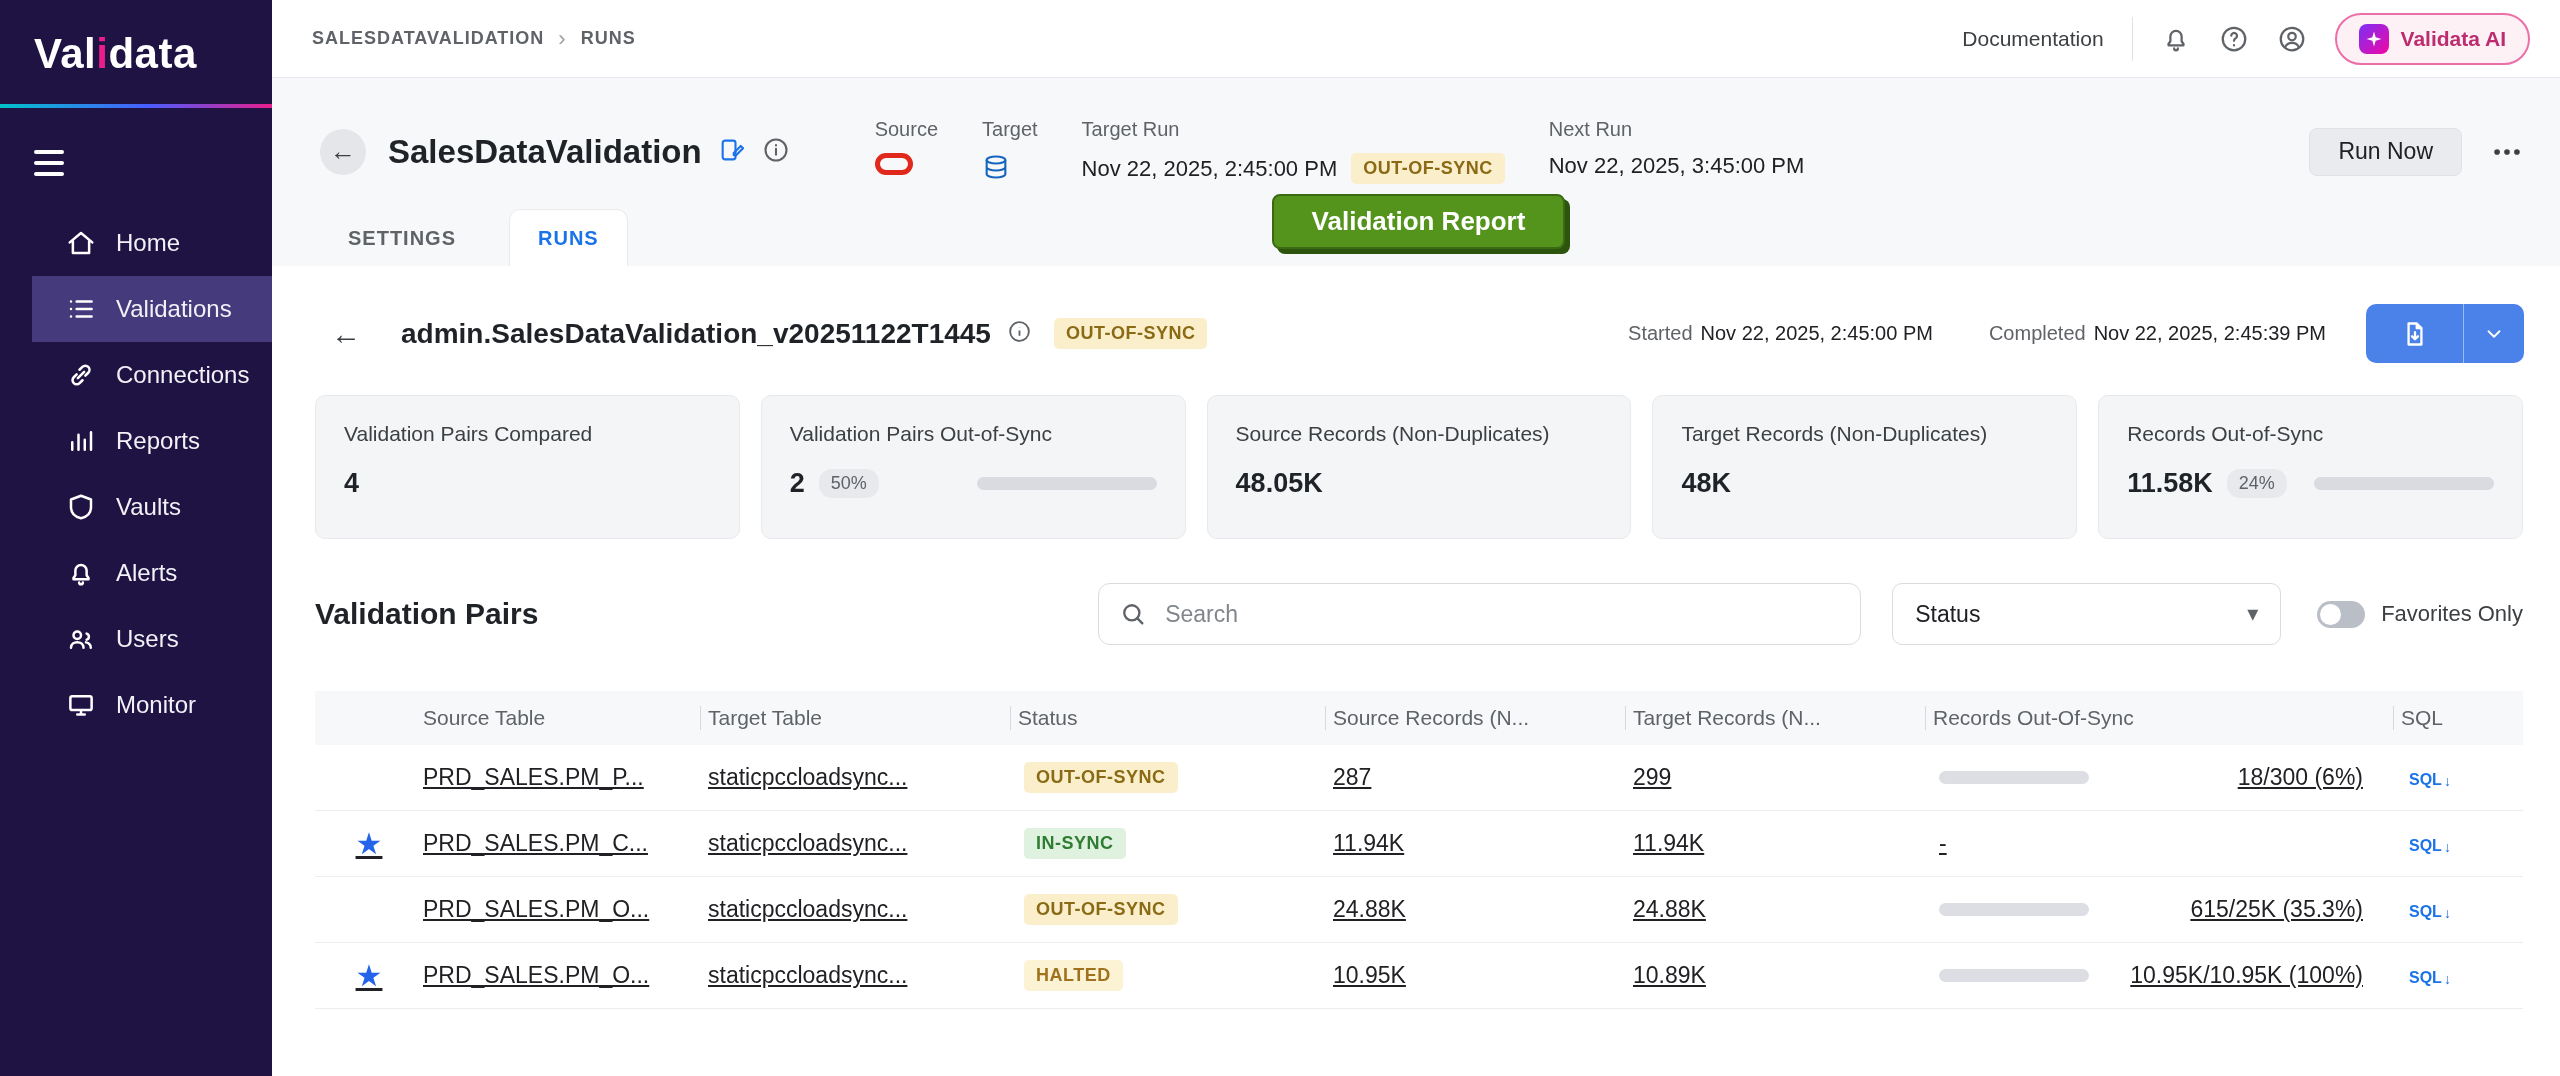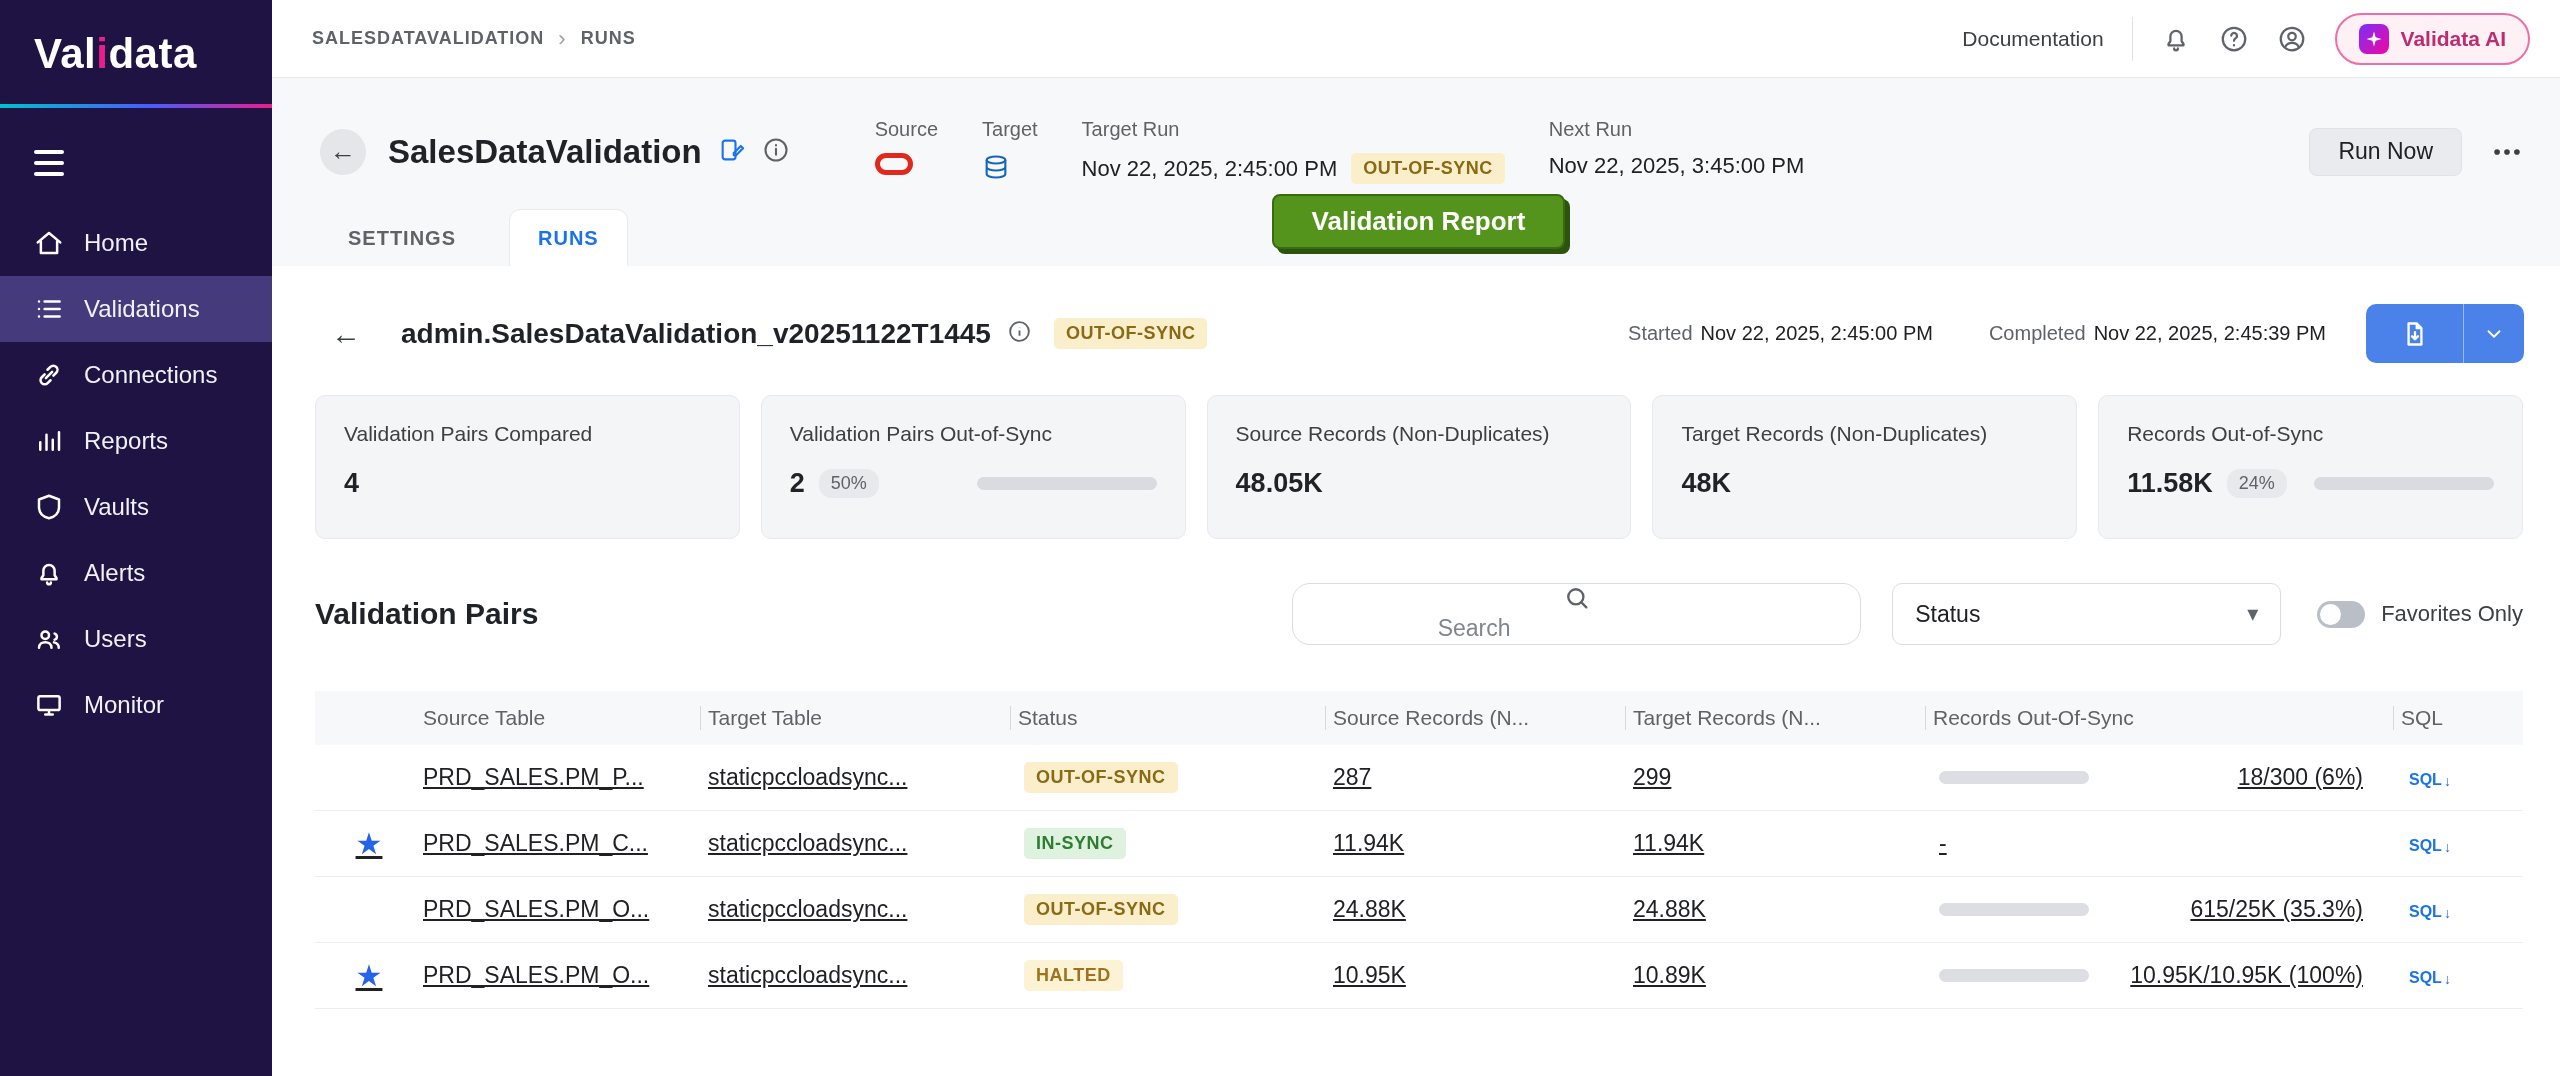--- a/index.html
+++ b/index.html
@@ -9,21 +9,21 @@
 
   
   .sidebar { width:272px; min-width:272px; background:#1e1343; height:100%; position:relative; }
   .logo-wrap { padding:30px 0 26px 34px; }
   .logo { font-size:42px; font-weight:bold; color:#fff; letter-spacing:.5px; }
   .logo .accent { color:#e91e8c; }
   .logo-underline { height:4px; width:100%;
     background:linear-gradient(90deg,#00c2cb 0%, #4a5cff 55%, #e91e8c 100%); }
   .hamburger { margin:42px 0 34px 34px; width:30px; cursor:pointer; }
   .hamburger .bar { height:4px; background:#fff; border-radius:2px; margin-bottom:7px; }
-  .nav { margin-top:28px; }
+  .nav { margin-top:28px;padding-left:32px; }
   .nav-item { display:flex; align-items:center; gap:20px; height:66px; padding-left:34px;
     color:#f2f1f7; font-size:24px; cursor:pointer; }
   .nav-item.active { background:#453a7c; }
   .nav-item svg { width:30px; height:30px; stroke:#fff; fill:none; stroke-width:2;
     stroke-linecap:round; stroke-linejoin:round; flex:0 0 30px; }
 
   
   .main { flex:1; display:flex; flex-direction:column; background:#c4b5fd; }
 
   
@@ -111,22 +111,22 @@
   .card-value { font-size:27px; font-weight:bold; color:#1f2328; }
   .pct-pill { margin-left:14px; background:#e7e9ec; color:#5f6368; font-size:18px;
     padding:4px 12px; border-radius:13px; }
   .pbar { margin-left:auto; width:180px; height:13px; border-radius:7px; background:#d9dbe0; overflow:hidden; }
   .pbar-fill { height:100%; background:#e1af35; border-radius:7px; }
 
   
   .pairs-bar { display:flex; align-items:center; padding:44px 37px 0 43px; }
   .pairs-heading { font-size:30px; font-weight:bold; color:#1f2328; }
   .pairs-tools { margin-left:auto; display:flex; align-items:center; }
-  .search-box { width:569px; height:62px; border:1.5px solid #dadce0; border-radius:18px;
-    background:#fff; display:flex; align-items:center; padding:0 20px;flex-direction:column; }
+  .search-box { width:763px; height:62px; border:1.5px solid #dadce0; border-radius:12px;
+    background:#fff; display:flex; align-items:center; padding:0 20px; }
   .search-box svg { width:28px; height:28px; stroke:#5f6368; fill:none; stroke-width:2; stroke-linecap:round; }
   .search-box input { border:none; outline:none; font-size:23px; margin-left:18px; flex:1;
     font-family:"Liberation Sans",sans-serif; color:#202124; background:transparent; }
   .search-box input::placeholder { color:#80868b; }
   .status-select { margin-left:31px; width:389px; height:62px; border:1.5px solid #dadce0;
     border-radius:10px; background:#fff; display:flex; align-items:center; padding:0 22px;
     font-size:23px; color:#202124; cursor:pointer; }
   .status-select .caret { margin-left:auto; color:#5f6368; font-size:22px; }
   .fav-toggle-wrap { margin-left:36px; display:flex; align-items:center; gap:16px; }
   .toggle { width:48px; height:27px; border-radius:14px; background:#b9bec7; position:relative; cursor:pointer; }

